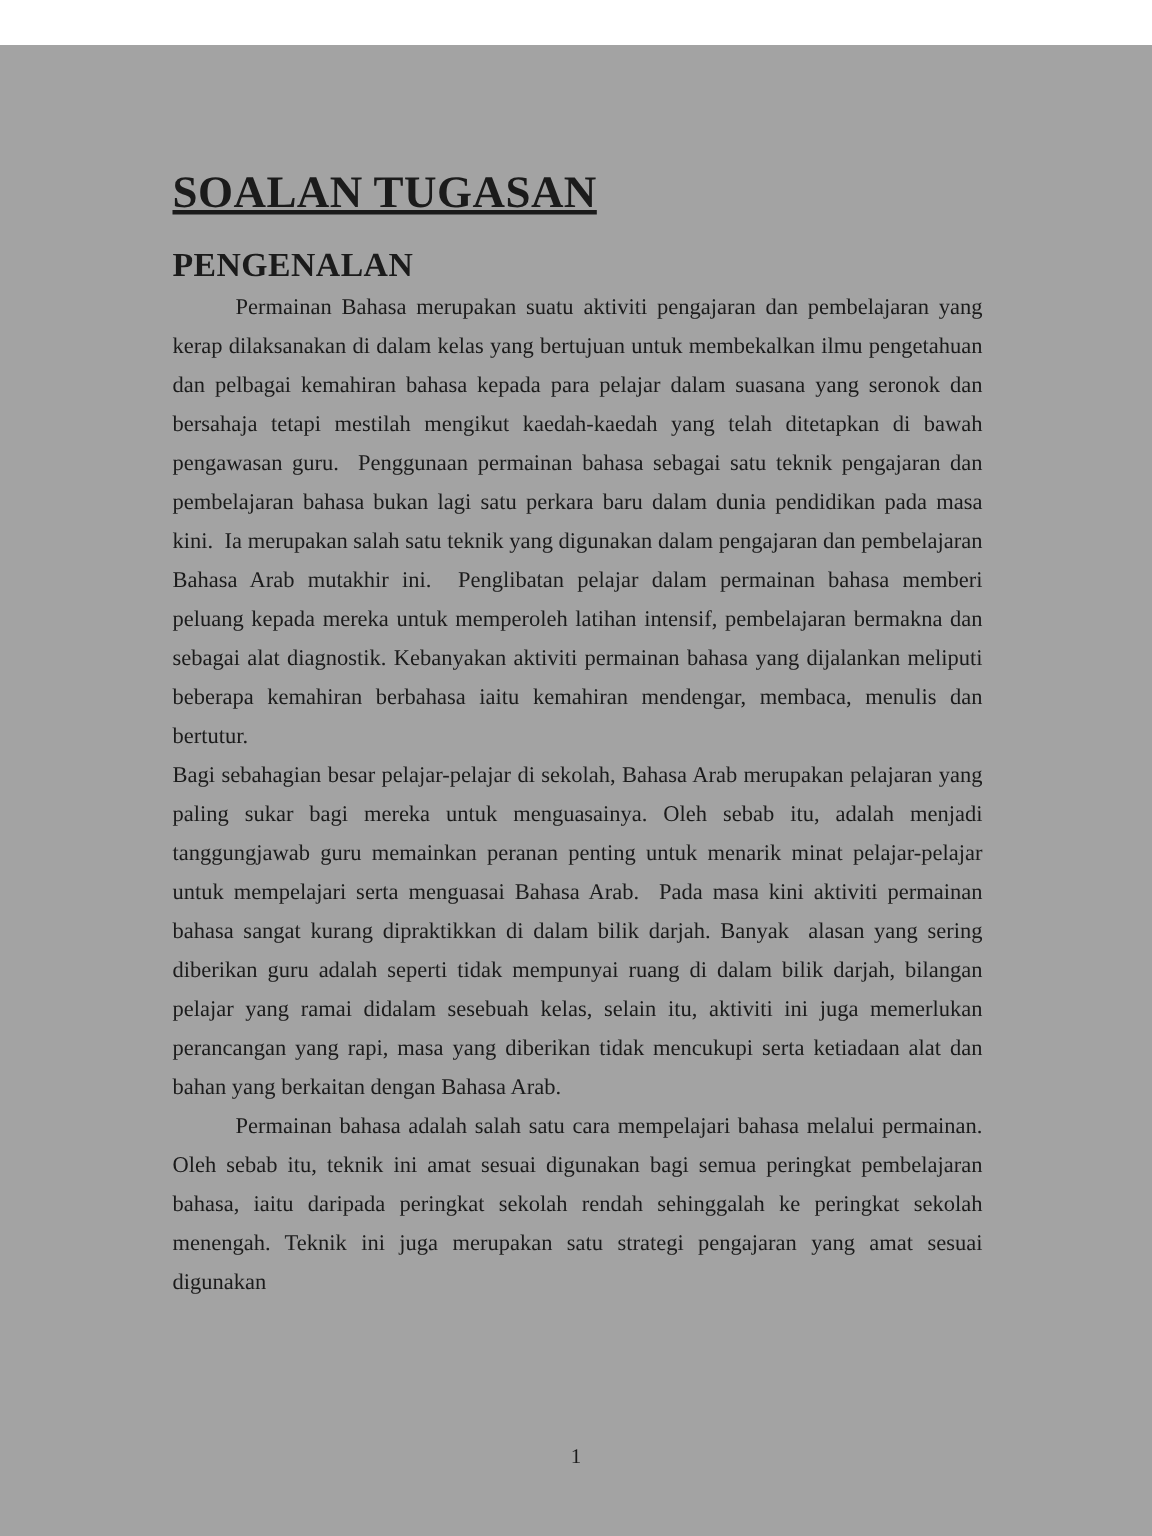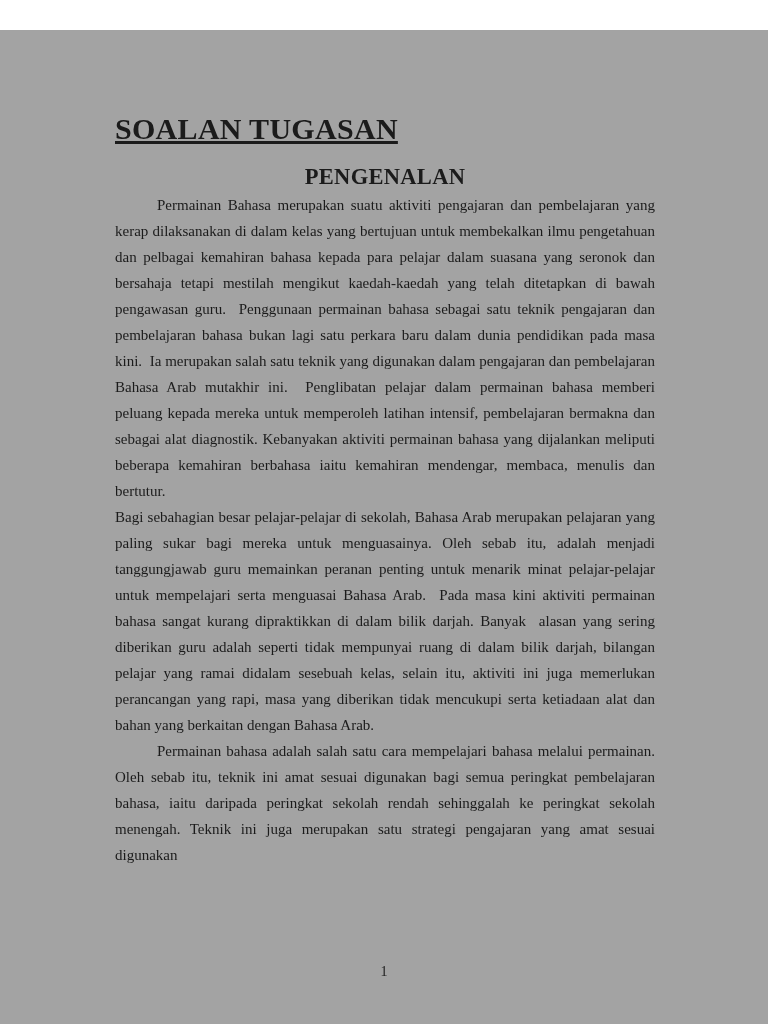--- a/index.html
+++ b/index.html
@@ -30,21 +30,20 @@
   .intro {
     font-weight: bold;
     text-align: justify;
     margin: 0;
     white-space: pre-wrap;
   }
   .section-heading {
     font-weight: bold;
     letter-spacing: 0.3px;
     margin: 22px 0 2px 0;
-    text-align: center;
   }
   .body-para {
     text-align: justify;
     margin: 0;
     white-space: pre-wrap;
   }
   .body-para.indent {
     text-indent: 42px;
   }
   .body-para.continues {

